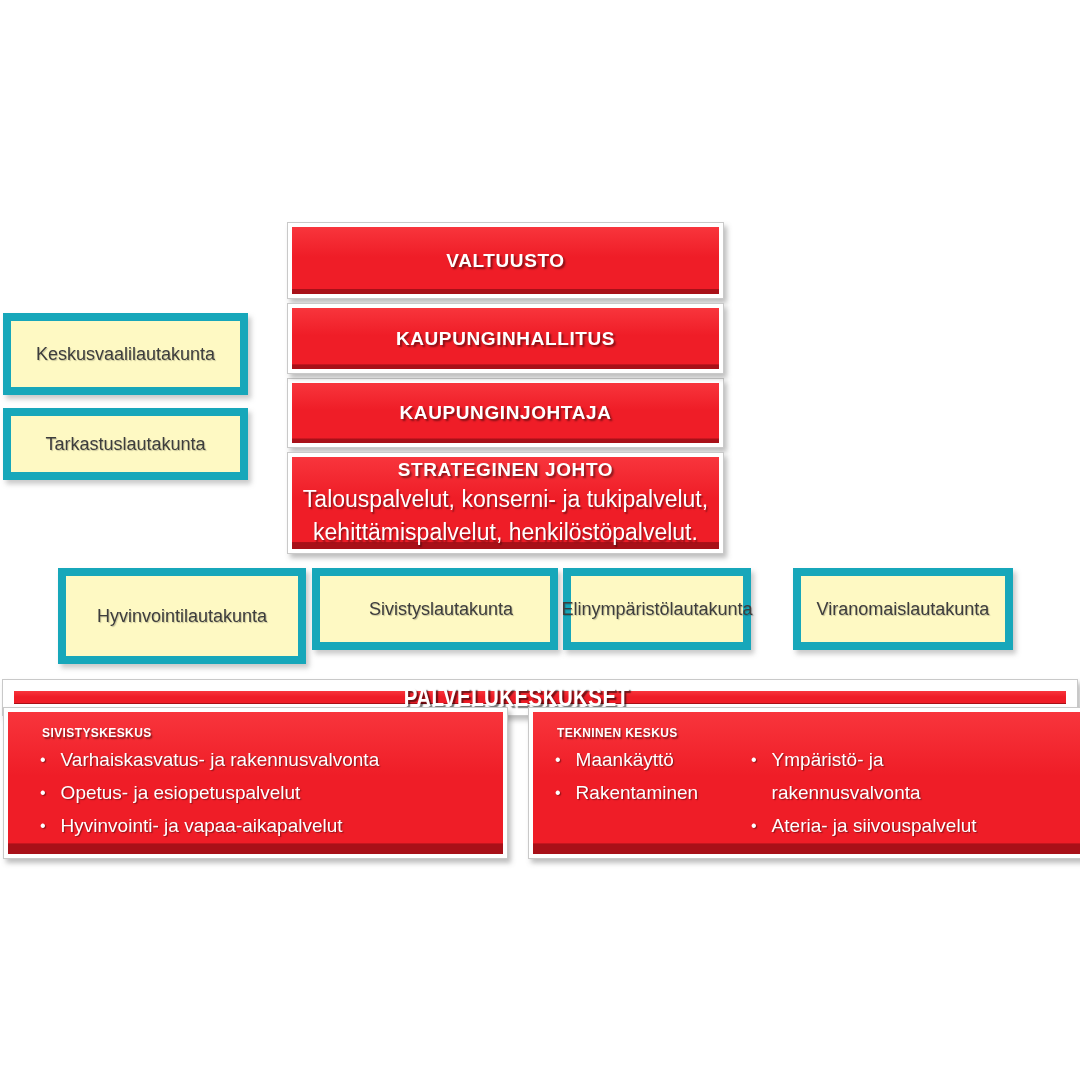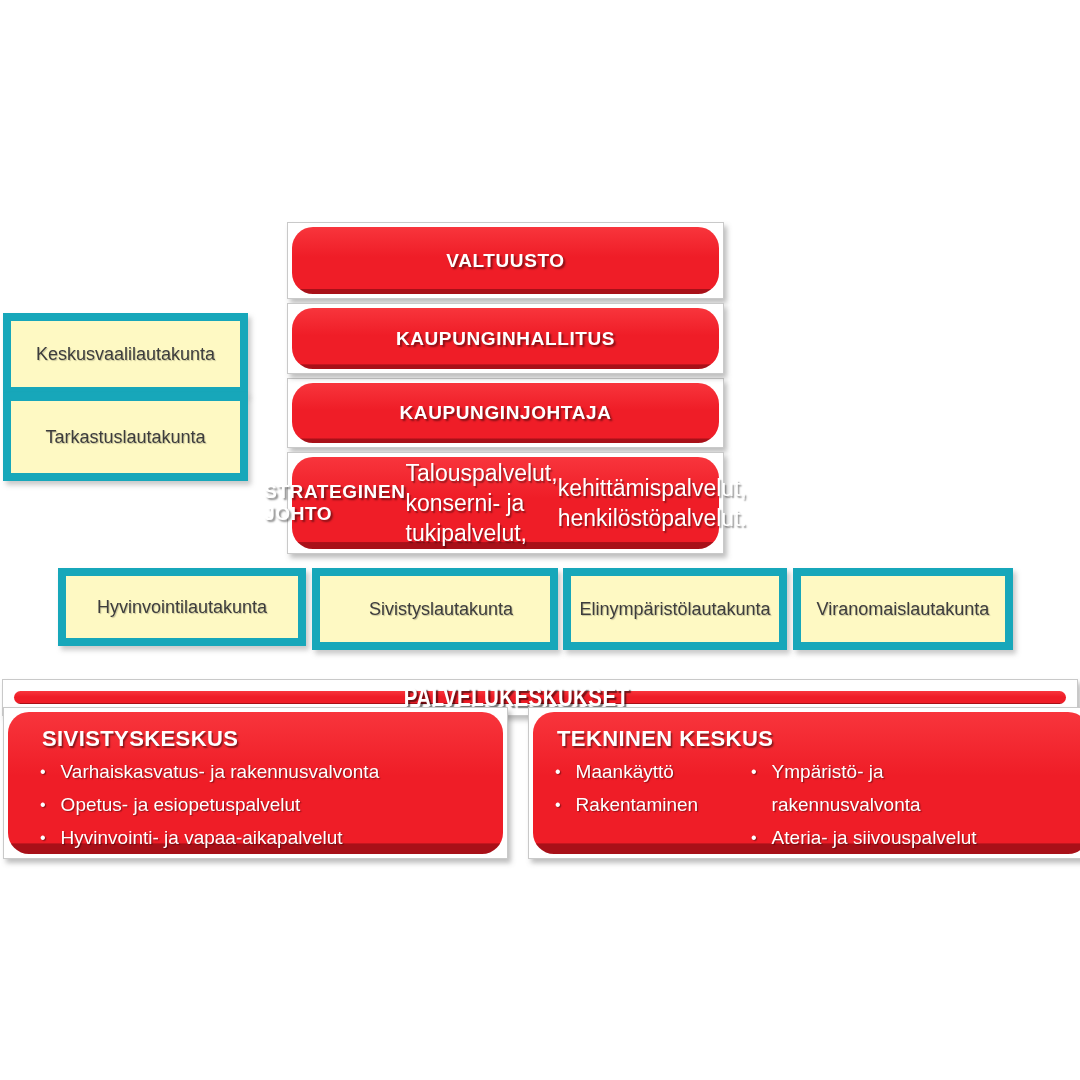--- a/index.html
+++ b/index.html
@@ -31,24 +31,23 @@
     box-sizing: border-box;
     background: linear-gradient(180deg,
       var(--red-top) 0%,
       var(--red) 45%,
       var(--red) 92%,
       var(--red-dark) 93%,
       var(--red-dark) 100%);
     display: flex;
     align-items: center;
     justify-content: center;
-    border-radius: 21px;
   }
   .red-fill.column {
-    flex-direction: row;
+    flex-direction: column;
     row-gap: 3px;
   }
   .red-fill.left {
     align-items: flex-start;
     justify-content: flex-start;
     flex-direction: column;
   }
 
   .box-title {
     color: #ffffff;
@@ -83,26 +82,26 @@
   }
 
   
   #box-valtuusto   { left: 287px; top: 222px; width: 437px; height: 77px; }
   #box-hallitus    { left: 287px; top: 303px; width: 437px; height: 71px; }
   #box-johtaja     { left: 287px; top: 378px; width: 437px; height: 70px; }
   #box-strateginen { left: 287px; top: 452px; width: 437px; height: 102px; }
 
   
   #board-keskusvaali { left: 3px; top: 313px; width: 245px; height: 82px; }
-  #board-tarkastus   { left: 3px; top: 393px; width: 245px; height: 88px; text-align: right; }
-
-  
-  #com-0 { left: 58px;  top: 568px; width: 248px; height: 78px; text-align: center; }
+  #board-tarkastus   { left: 3px; top: 408px; width: 245px; height: 72px; text-align: right; }
+
+  
+  #com-0 { left: 58px;  top: 568px; width: 248px; height: 96px; text-align: center; }
   #com-1 { left: 312px; top: 568px; width: 246px; height: 82px; padding-left: 12px; }
-  #com-2 { left: 563px; top: 568px; width: 224px; height: 82px; }
+  #com-2 { left: 563px; top: 568px; width: 188px; height: 82px; }
   #com-3 { left: 793px; top: 568px; width: 220px; height: 82px; }
 
   
   #banner { left: 2px; top: 679px; width: 1076px; height: 37px; padding: 11px; }
   .banner-title {
     color: #ffffff;
     font-weight: bold;
     font-size: 25px;
     letter-spacing: 0.5px;
     transform: scaleX(0.82) translateX(-28px);
@@ -113,21 +112,21 @@
   
   #sc-sivistys { left: 3px;   top: 707px; width: 505px; height: 152px; }
   #sc-tekninen { left: 512px; top: 707px; width: 566px; height: 152px; margin-left: 16px; }
 
   #sc-sivistys .red-fill { padding: 12px 14px 8px 32px; }
   #sc-tekninen .red-fill { padding: 12px 14px 8px 22px; }
 
   .center-title {
     color: #ffffff;
     font-weight: bold;
-    font-size: 22px;
+    font-size: 12px;
     letter-spacing: 0.4px;
     text-shadow: 1.5px 1.5px 1.5px rgba(0,0,0,0.45);
     margin: 2px 0 3px 2px;
   }
   ul.bullets {
     list-style: none;
     margin: 0;
     padding: 0;
   }
   ul.bullets li {

